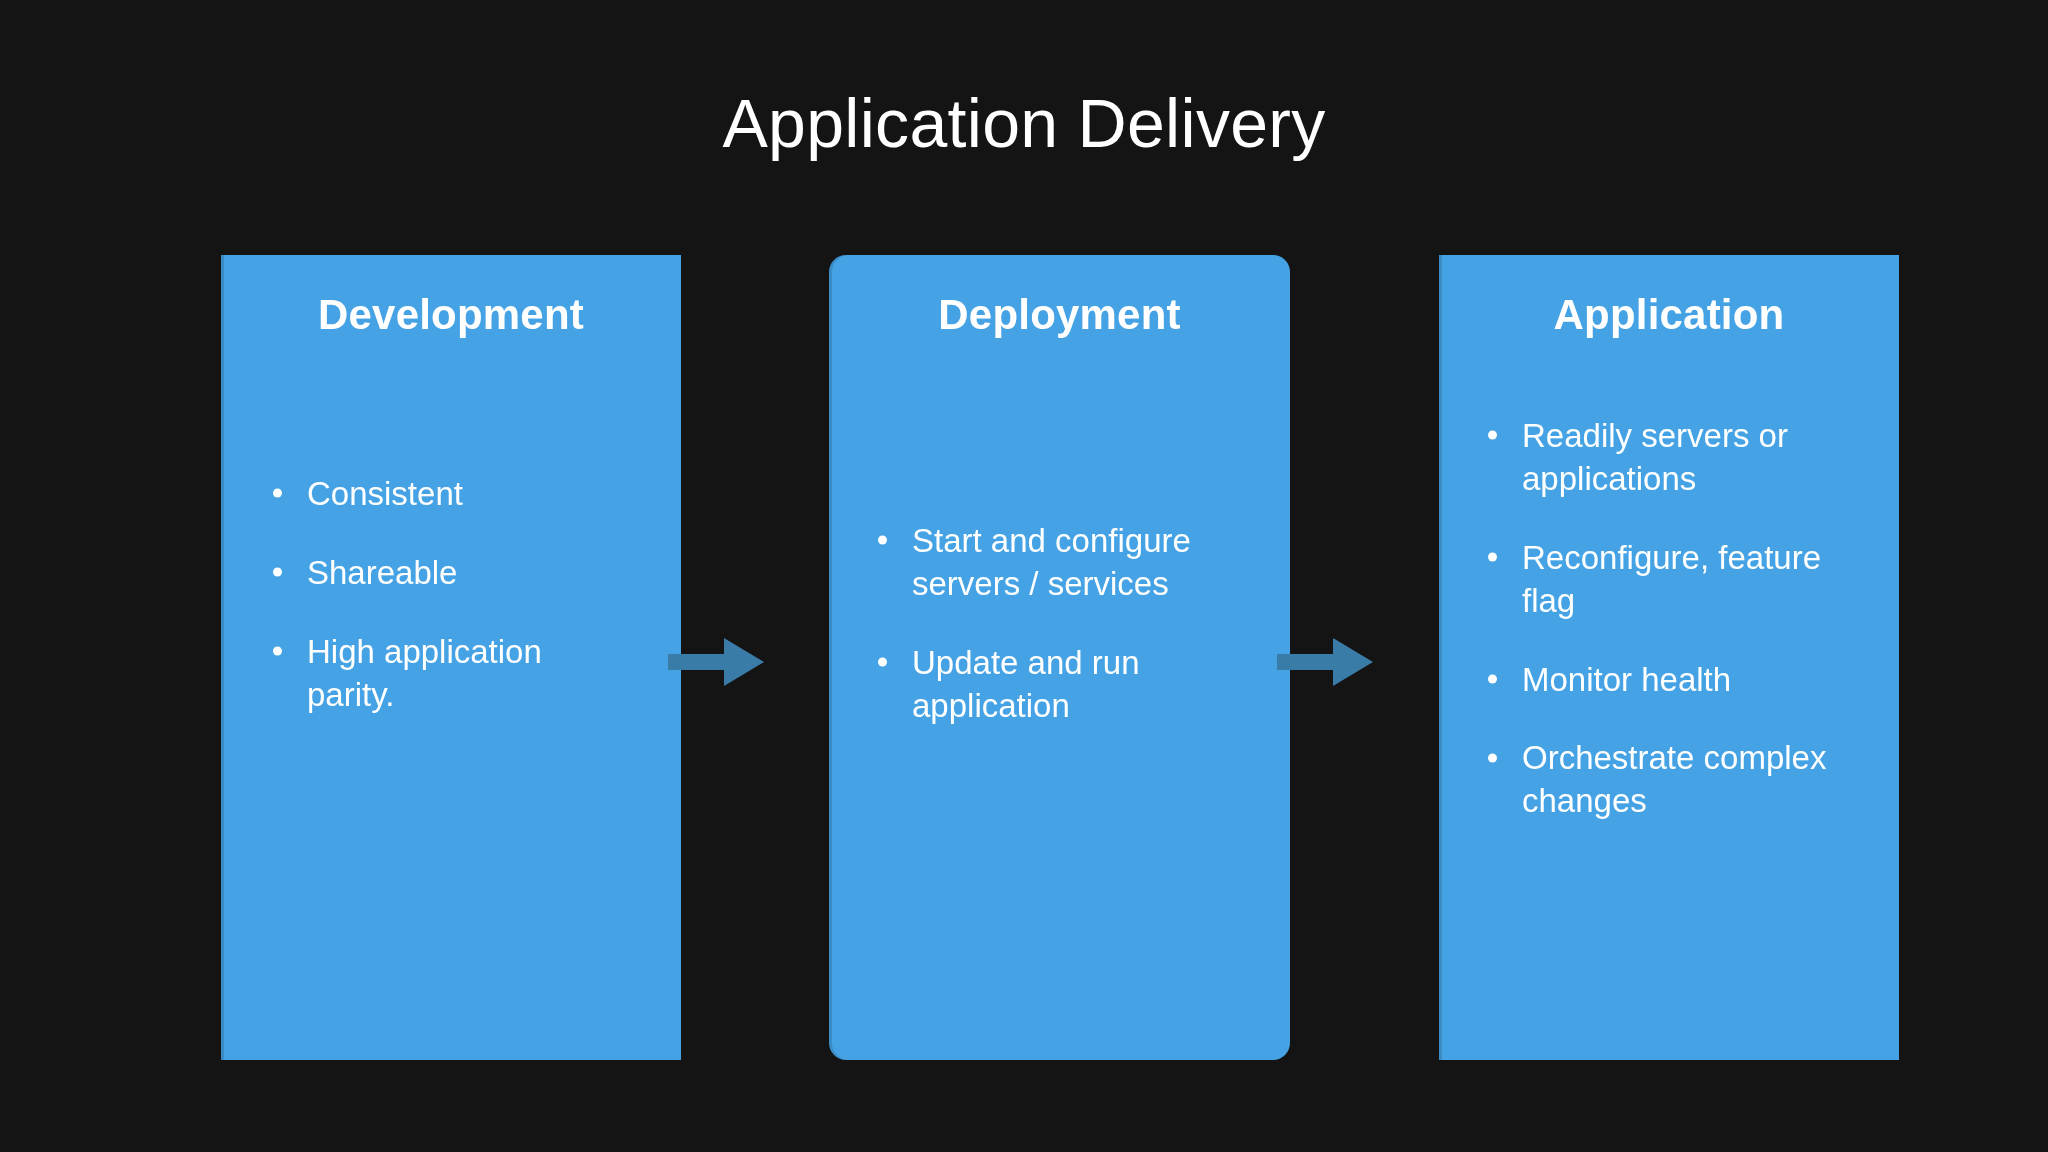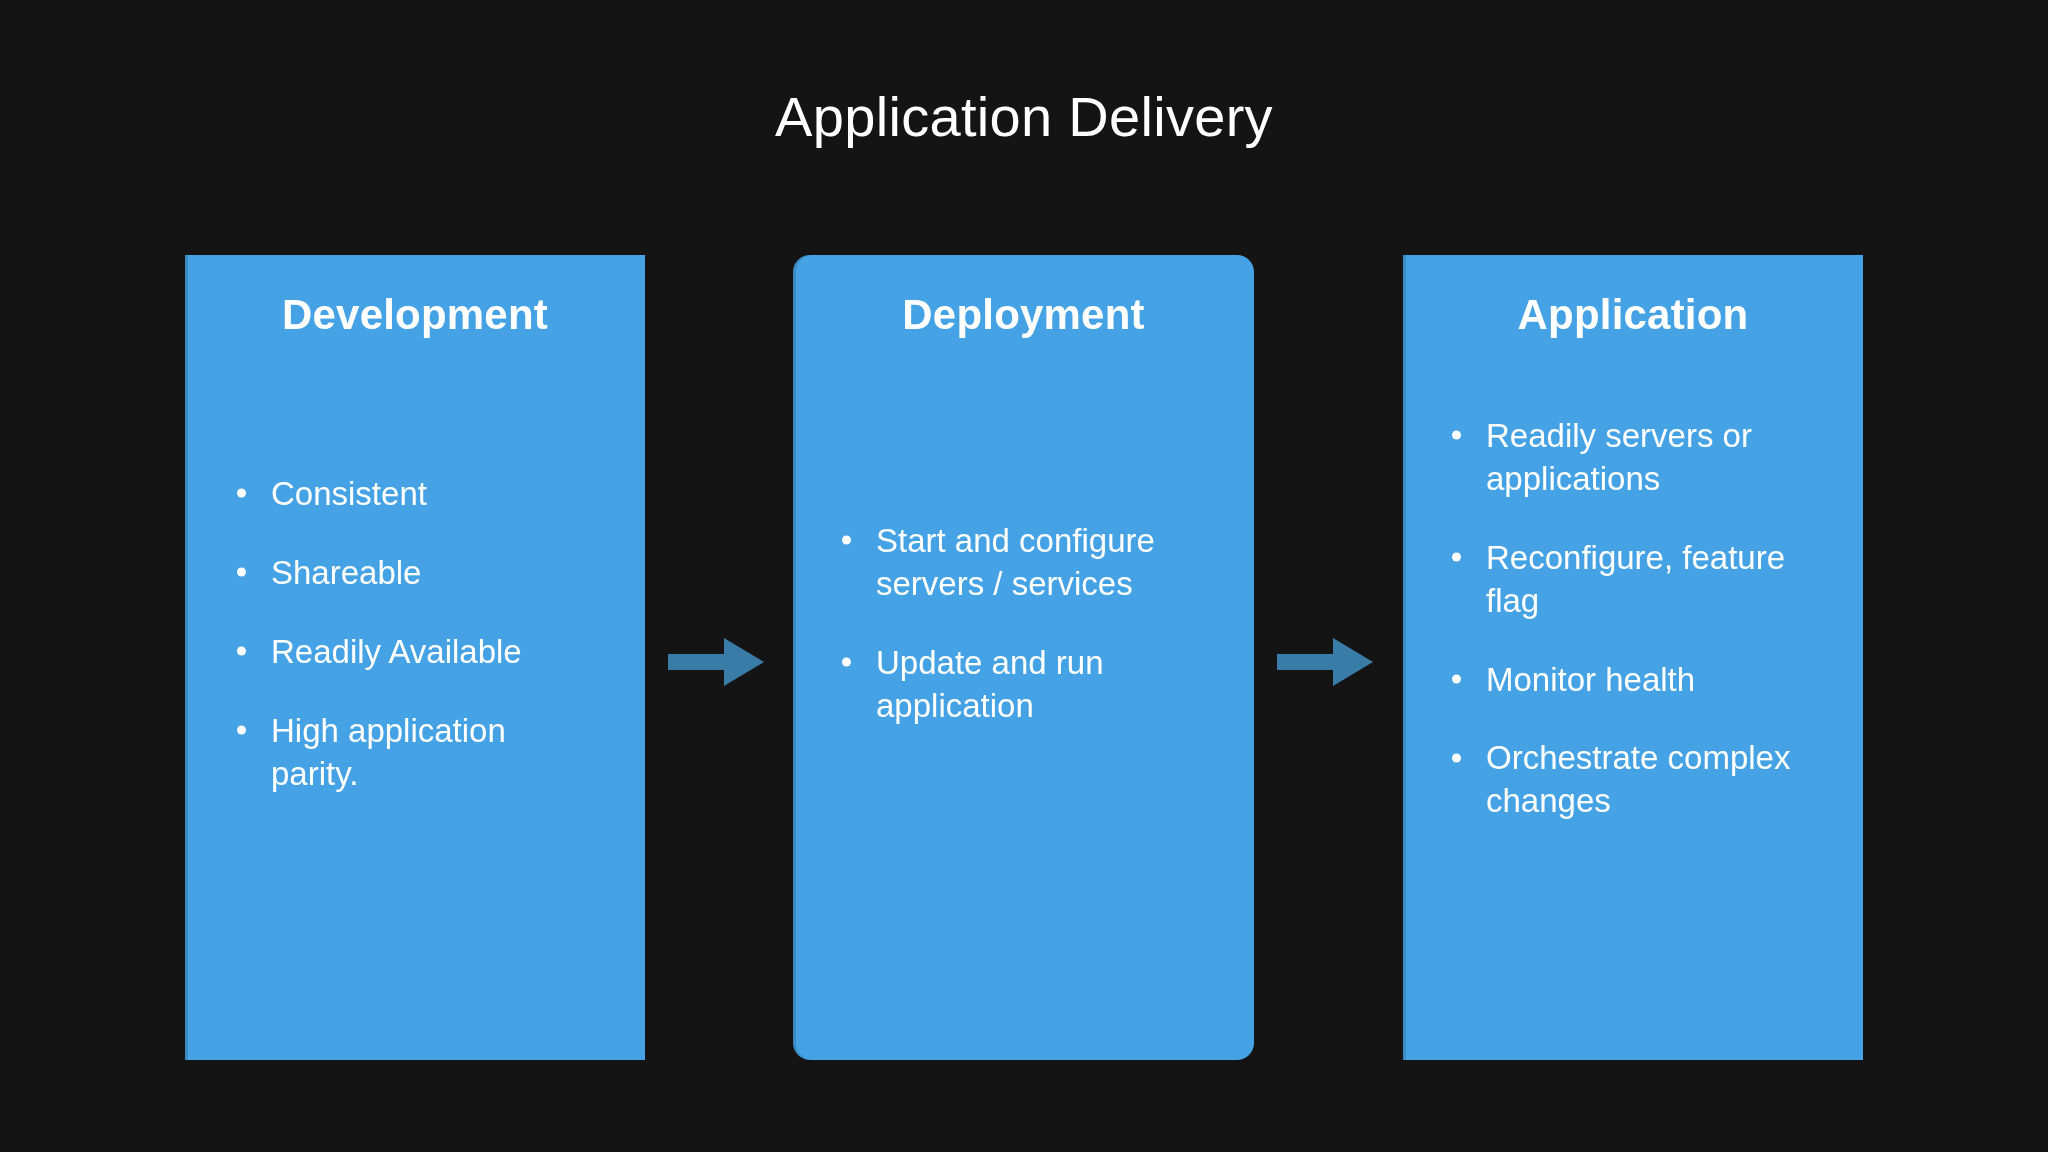--- a/index.html
+++ b/index.html
@@ -24,21 +24,21 @@
   }
 
   
   .slide-title {
     position: absolute;
     left: 0;
     top: 86px;
     width: 2048px;
     text-align: center;
     color: #ffffff;
-    font-size: 56px;
+    font-size: 68px;
     font-weight: 300;
     letter-spacing: 0.3px;
     line-height: 1.1;
     white-space: nowrap;
   }
 
   
   .stages {
     position: absolute;
     left: 0;
@@ -48,20 +48,21 @@
   }
 
   .stage-box {
     position: absolute;
     top: 255px;
     height: 805px;
     background: #45A3E5;
     box-shadow: inset 3px 0 0 0 rgba(0,0,0,0.14);
     box-sizing: border-box;
     padding: 0;
+    margin-left: 36px;
   }
 
   .stage-box.col1 { left: 185px;  width: 460px; }
   .stage-box.col2 { left: 793px;  width: 461px; border-radius: 17px; }
   .stage-box.col3 { left: 1403px; width: 460px; }
 
   .stage-heading {
     position: absolute;
     left: 0;
     right: 0;
@@ -137,24 +138,20 @@
         <li class="bullet-item">
           <span class="bullet-dot"></span>
           <span>Consistent</span>
         </li>
         <li class="bullet-item">
           <span class="bullet-dot"></span>
           <span>Shareable</span>
         </li>
         <li class="bullet-item">
           <span class="bullet-dot"></span>
-          <span>Readily Available</span>
-        </li>
-        <li class="bullet-item">
-          <span class="bullet-dot"></span>
           <span>High application parity.</span>
         </li>
       </ul>
     </div>
 
     <div class="flow-arrow arrow1">
       <svg viewBox="0 0 96 52" preserveAspectRatio="none" aria-hidden="true">
         <polygon points="0,18 56,18 56,2 96,26 56,50 56,34 0,34" fill="#3A7CA8"></polygon>
       </svg>
     </div>

